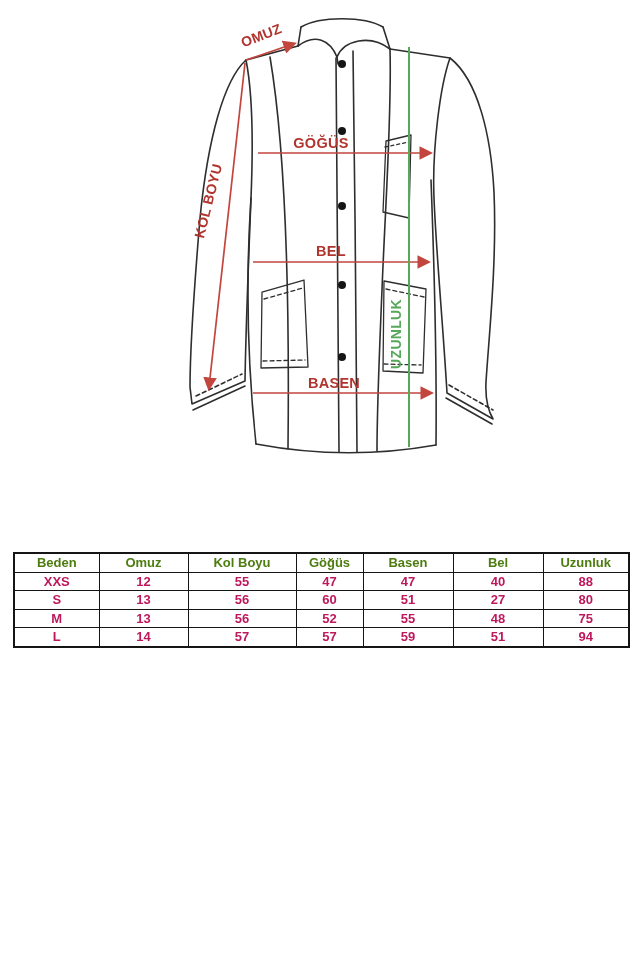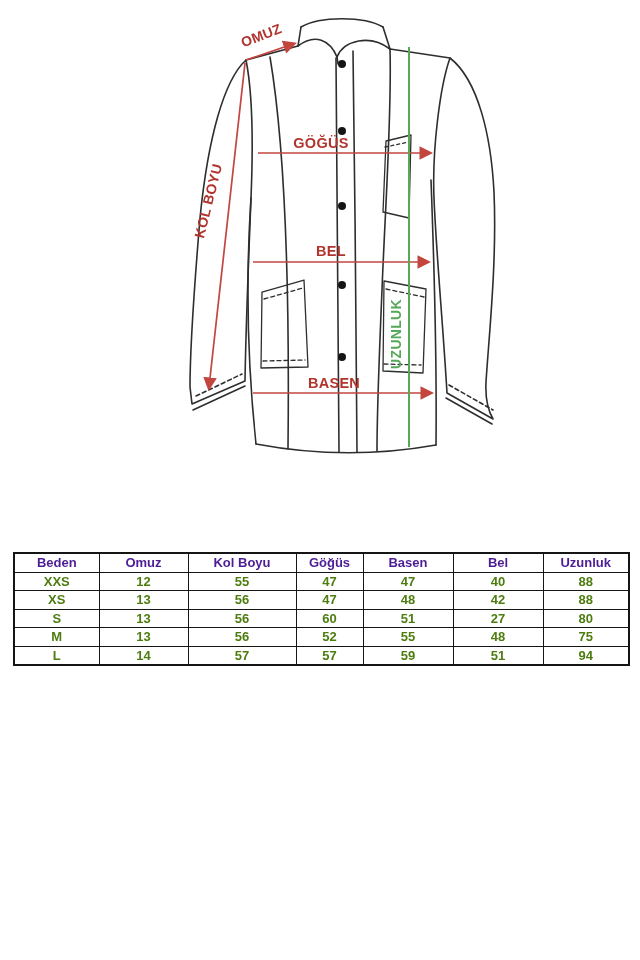--- a/index.html
+++ b/index.html
@@ -21,22 +21,22 @@
   .size-table th,.size-table td{
     border:1.5px solid #151515;
     font-weight:700;
     font-size:13px;
     text-align:center;
     vertical-align:middle;
     height:17.5px;
     padding:0;
     line-height:1;
   }
-  .size-table th{color:#4c1d95;}
-  .size-table td{color:#4d7c0f;}
+  .size-table th{color:#4d7c0f;}
+  .size-table td{color:#be185d;}
   .meas-label{
     font-family:"Liberation Sans",sans-serif;
     font-weight:700;
     letter-spacing:0.3px;
   }
 </style>
 </head>
 <body>
 
 <div class="page">
@@ -142,29 +142,20 @@
       <tr>
         <td>XXS</td>
         <td>12</td>
         <td>55</td>
         <td>47</td>
         <td>47</td>
         <td>40</td>
         <td>88</td>
       </tr>
       <tr>
-        <td>XS</td>
-        <td>13</td>
-        <td>56</td>
-        <td>47</td>
-        <td>48</td>
-        <td>42</td>
-        <td>88</td>
-      </tr>
-      <tr>
         <td>S</td>
         <td>13</td>
         <td>56</td>
         <td>60</td>
         <td>51</td>
         <td>27</td>
         <td>80</td>
       </tr>
       <tr>
         <td>M</td>

